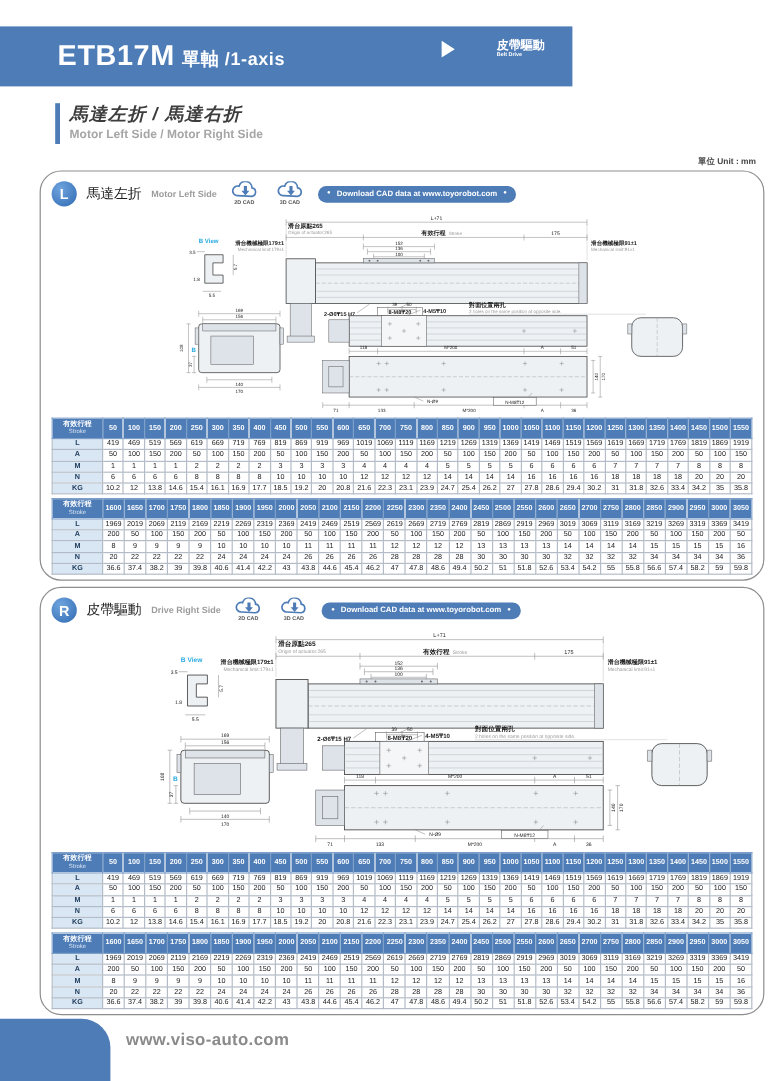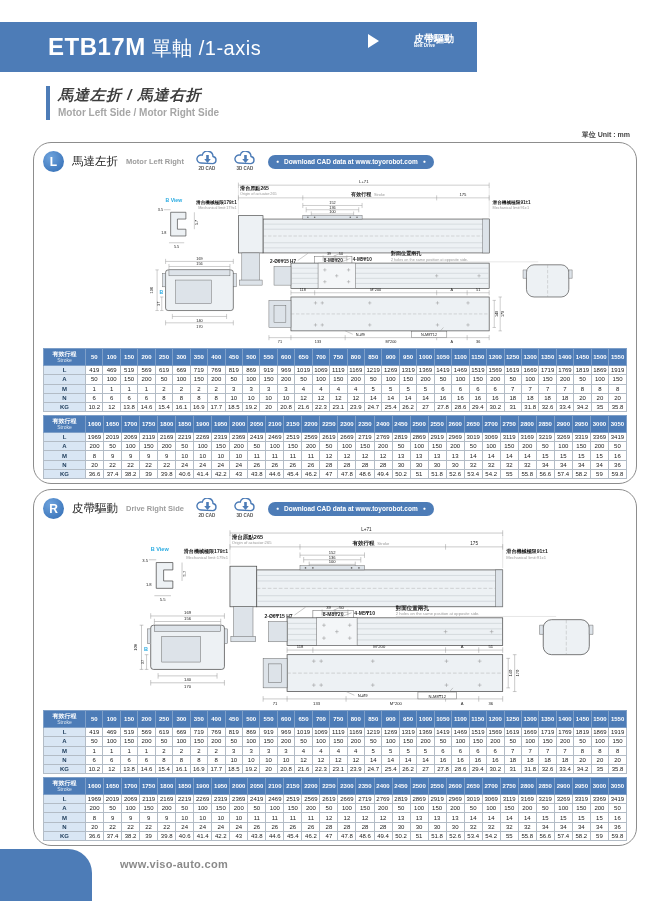--- a/index.html
+++ b/index.html
@@ -3,21 +3,21 @@
 <meta charset="utf-8">
 <style>
   html,body{margin:0;padding:0;}
   body{width:650px;height:901px;position:relative;background:#fff;overflow:hidden;
        font-family:"Liberation Sans","DejaVu Sans",sans-serif;}
 
   
   .banner{position:absolute;left:0;top:22px;width:477px;height:50px;background:#4d7cb7;
           display:flex;align-items:center;}
   .banner .title{margin-left:48px;color:#fff;font-weight:bold;font-size:24px;letter-spacing:.5px;}
-  .banner .title .axis{font-size:20px;font-weight:normal;margin-left:6px;}
+  .banner .title .axis{font-size:15px;font-weight:bold;margin-left:6px;}
   .drive{position:absolute;left:368px;top:11px;display:flex;align-items:center;gap:7px;}
   .drive .tri{width:0;height:0;border-top:7px solid transparent;border-bottom:7px solid transparent;
               border-left:11px solid #fff;}
   .drive .txt{color:#fff;line-height:1.1;margin-left:28px;}
   .drive .cn{font-size:10px;font-weight:bold;}
   .drive .en{font-size:4.5px;font-weight:bold;}
 
   
   .section{position:absolute;left:46px;top:86px;display:flex;gap:8px;}
   .section .bar{width:4px;height:34px;background:#4d7cb7;}
@@ -72,21 +72,21 @@
   .stroke-table thead th.corner{line-height:1.1;}
   .stroke-table .hcn{font-size:6px;font-weight:bold;}
   .stroke-table .hen{font-size:5px;font-weight:normal;color:#dbe6f2;}
   .stroke-table tbody tr{height:9.2px;}
   .stroke-table tbody th.rl{background:#d9e6f4;font-weight:bold;color:#23405e;}
   .stroke-table tbody td{background:#fff;font-weight:normal;}
 
   
   .footbox{position:absolute;left:0;top:849px;width:92px;height:52px;background:#4d7cb7;
            border-radius:0 24px 0 0;}
-  .footurl{position:absolute;left:120px;top:858px;font-size:11px;font-weight:bold;color:#8a8a8a;
+  .footurl{position:absolute;left:105px;top:858px;font-size:14px;font-weight:bold;color:#8a8a8a;
            letter-spacing:.3px;}
 </style>
 </head>
 <body>
 
 <div class="banner">
   <div class="title">
     <span>ETB17M</span><span class="axis">單軸 /1-axis</span>
   </div>
   <div class="drive">
@@ -106,21 +106,21 @@
   </div>
 </div>
 
 <div class="unit uL">單位 Unit : mm</div>
 <div class="unit uR">單位 Unit : mm</div>
 
 <section class="panel pL">
   <div class="phead">
     <div class="badge">L</div>
     <span class="ptitle-cn">馬達左折</span>
-    <span class="ptitle-en">Motor Left Right</span>
+    <span class="ptitle-en">Motor Left Side</span>
     <span class="cadico">
       <svg width="26" height="15" viewBox="0 0 26 15">
         <path d="M7,12 a4,4 0 1 1 1.2-7.8 A5.5,5.5 0 0 1 19,5.5 A3.6,3.6 0 0 1 19,12.6 Z" fill="#fff" stroke="#4d7cb7" stroke-width="1.4"></path>
         <path d="M12.2,4h2.6v4h2l-3.3,4-3.3-4h2z" fill="#4d7cb7"></path>
       </svg>
       <div class="lbl">2D CAD</div>
     </span>
     <span class="cadico">
       <svg width="26" height="15" viewBox="0 0 26 15">
         <path d="M7,12 a4,4 0 1 1 1.2-7.8 A5.5,5.5 0 0 1 19,5.5 A3.6,3.6 0 0 1 19,12.6 Z" fill="#fff" stroke="#4d7cb7" stroke-width="1.4"></path>

